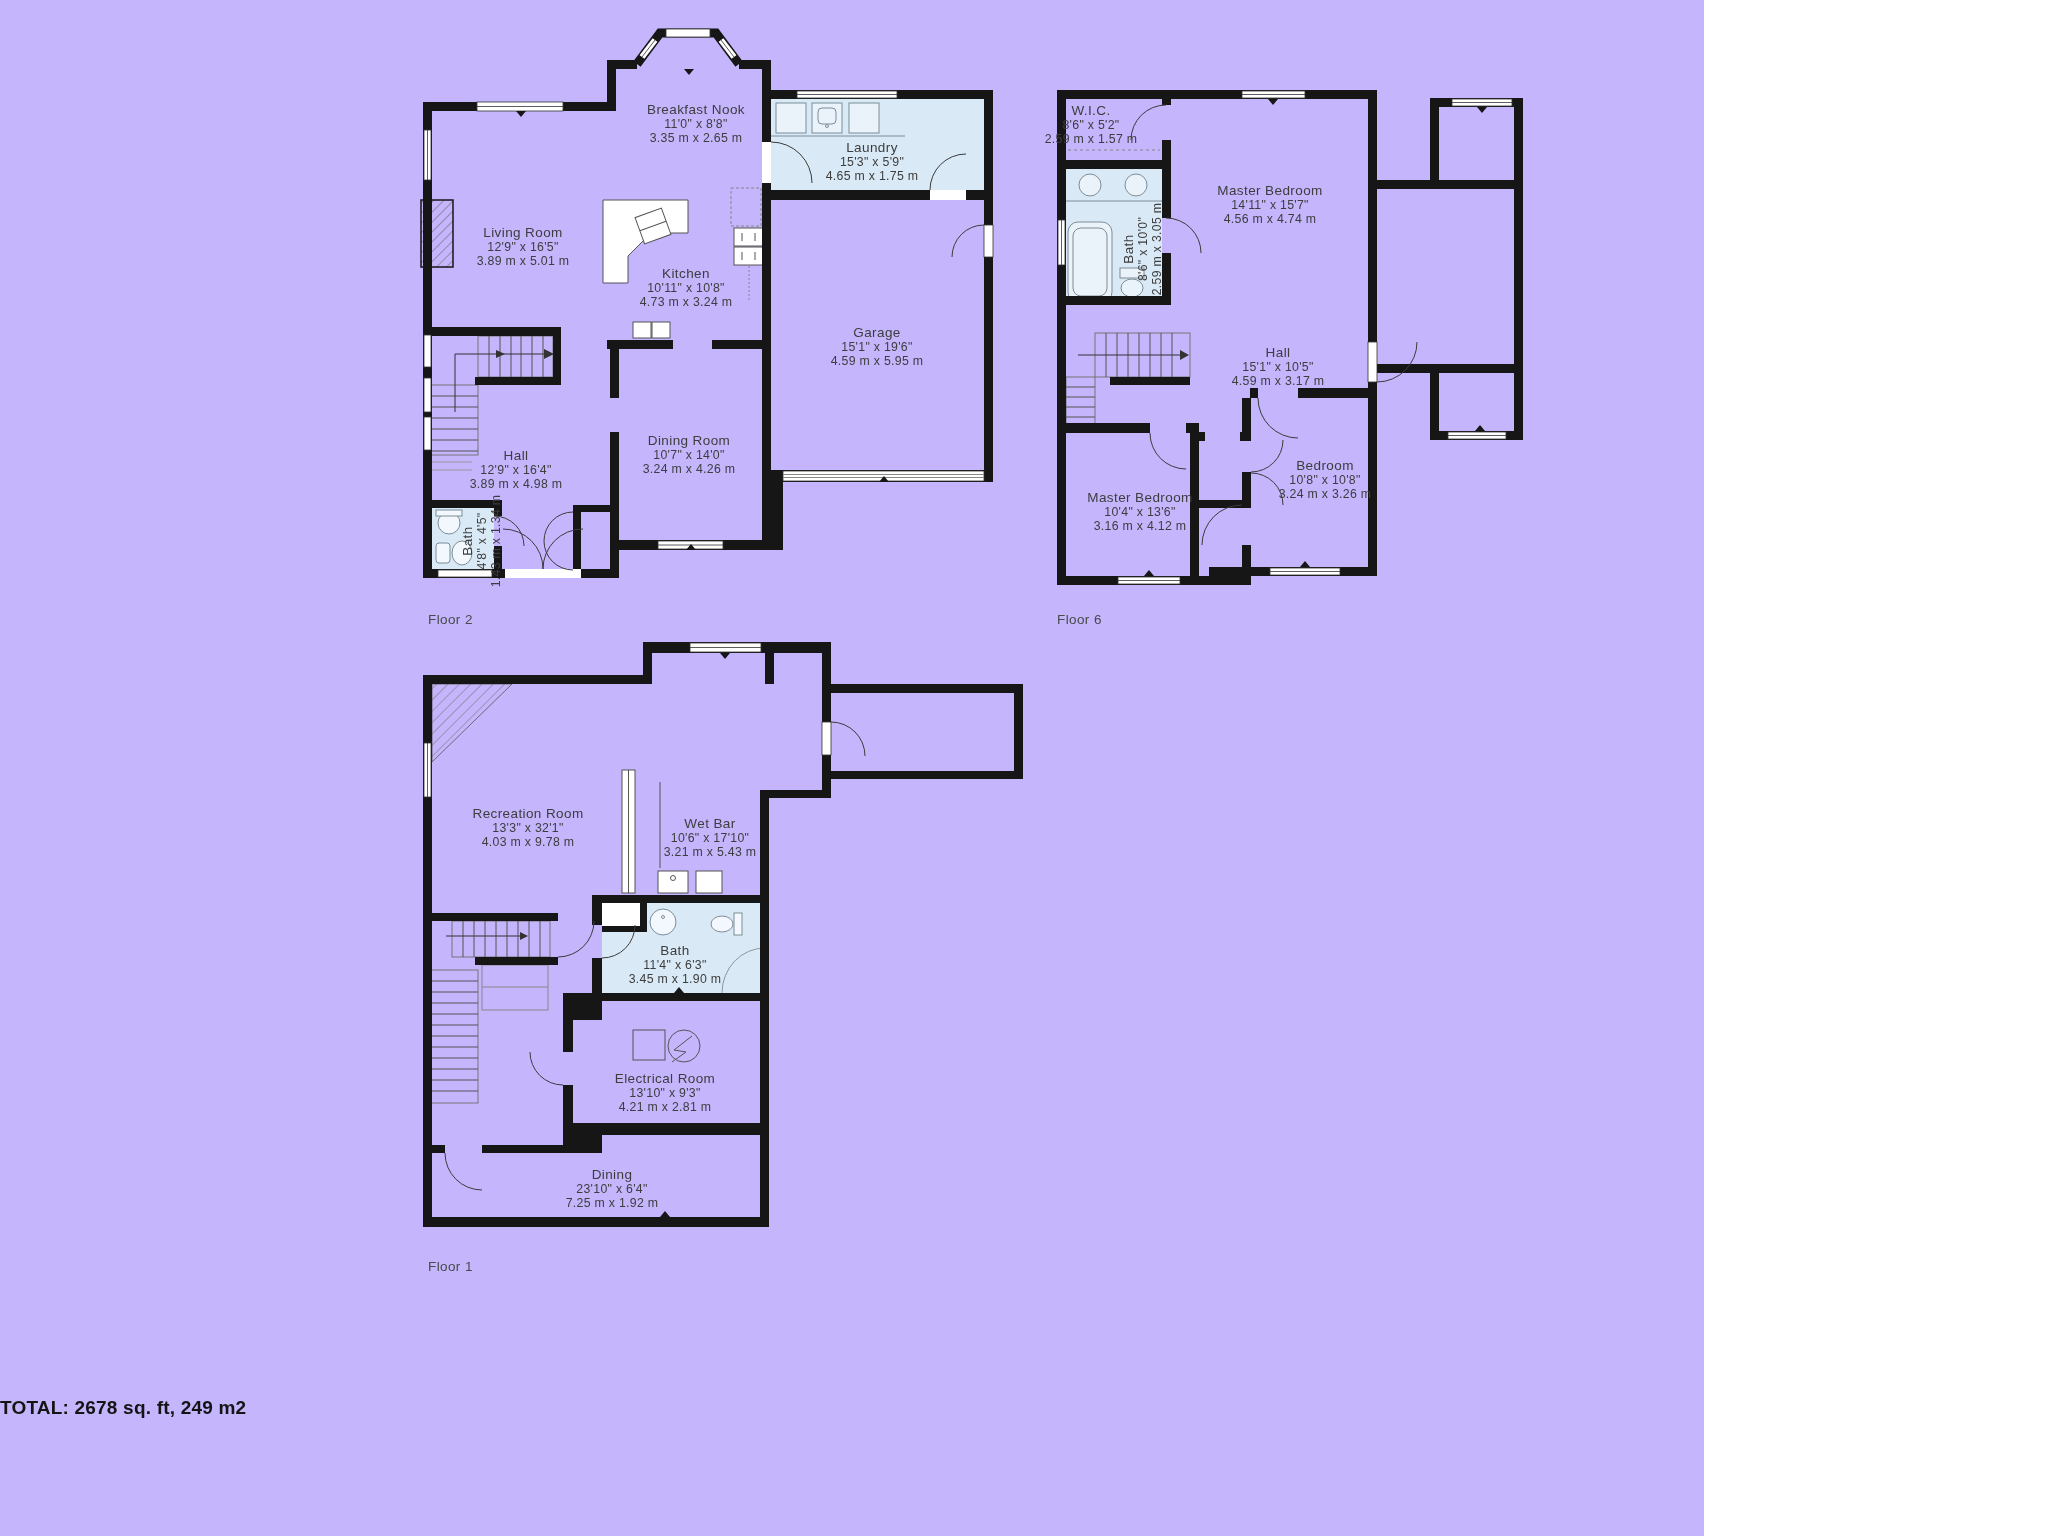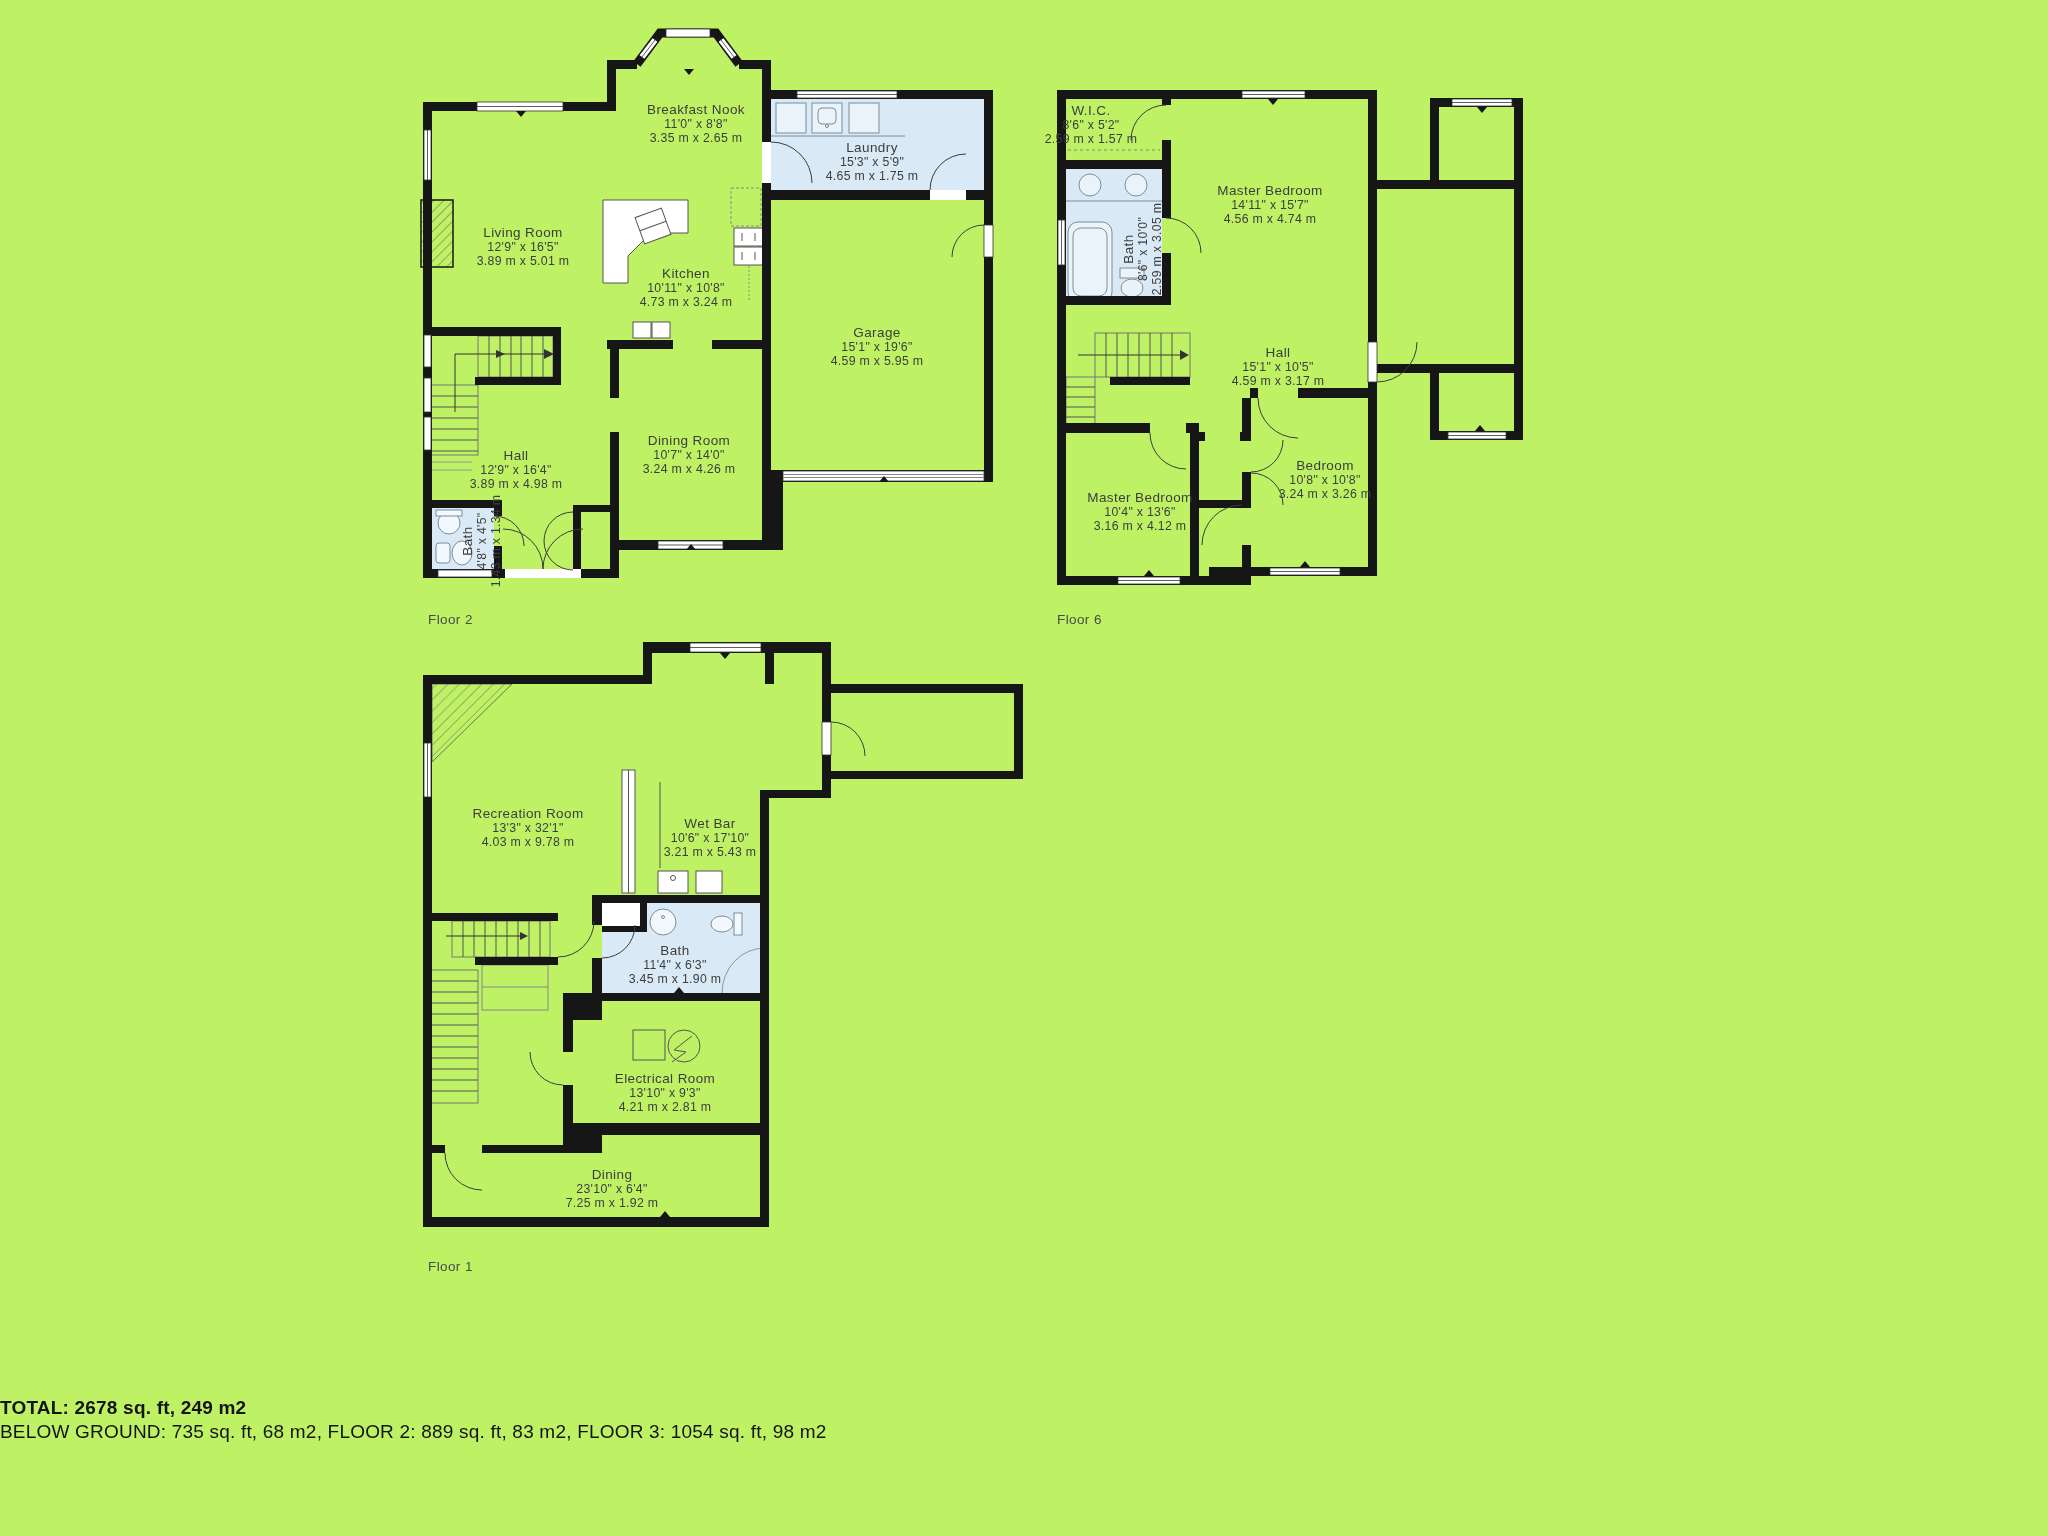--- a/index.html
+++ b/index.html
@@ -1,16 +1,16 @@
 <!DOCTYPE html>
 <html><head>
 <meta charset="utf-8">
 <style>
   html,body{margin:0;padding:0;background:#fff;}
-  #canvas{position:relative;width:2048px;height:1536px;background:#bef264;overflow:hidden;
+  #canvas{position:relative;width:1704px;height:1536px;background:#c4b5fd;overflow:hidden;
           font-family:"Liberation Sans", sans-serif;}
   svg{position:absolute;}
   .room-label{position:absolute;transform:translateX(-50%);text-align:center;color:#3d3d3d;white-space:nowrap;}
   .room-label.rot{transform:translate(-50%,-50%) rotate(-90deg);}
   .rname{font-size:13.5px;line-height:15px;letter-spacing:.4px;}
   .rdim{font-size:12.3px;line-height:14px;letter-spacing:.3px;}
   .floor-label{position:absolute;font-size:13.5px;color:#4a4a4a;letter-spacing:.4px;}
   .sum{position:absolute;left:0;width:100%;color:#141414;}
   .sum.total{font-weight:bold;font-size:19px;letter-spacing:.2px;}
   .sum.line{font-size:19px;letter-spacing:.2px;}
@@ -471,15 +471,14 @@
     <div class="rname">Dining</div>
     <div class="rdim">23'10" x 6'4"</div>
     <div class="rdim">7.25 m x 1.92 m</div>
   </div>
 
   <div class="floor-label" style="left:428px;top:612px">Floor 2</div>
   <div class="floor-label" style="left:1057px;top:612px">Floor 6</div>
   <div class="floor-label" style="left:428px;top:1259px">Floor 1</div>
 
   <div class="sum total" style="top:1397px">TOTAL: 2678 sq. ft, 249 m2</div>
-  <div class="sum line" style="top:1421px">BELOW GROUND: 735 sq. ft, 68 m2, FLOOR 2: 889 sq. ft, 83 m2, FLOOR 3: 1054 sq. ft, 98 m2</div>
 
 </div>
 
 </body></html>

